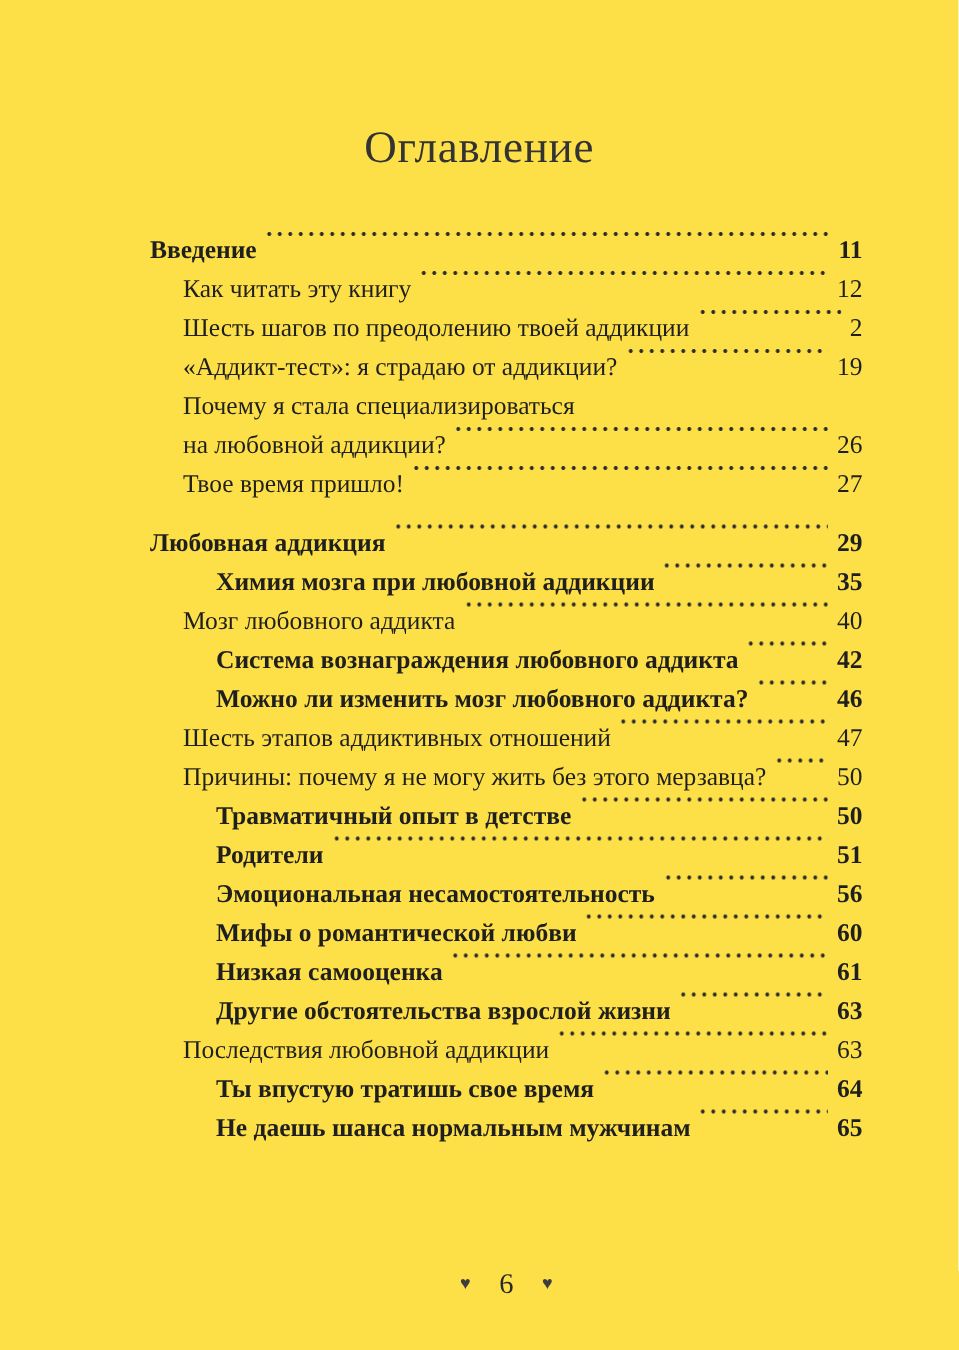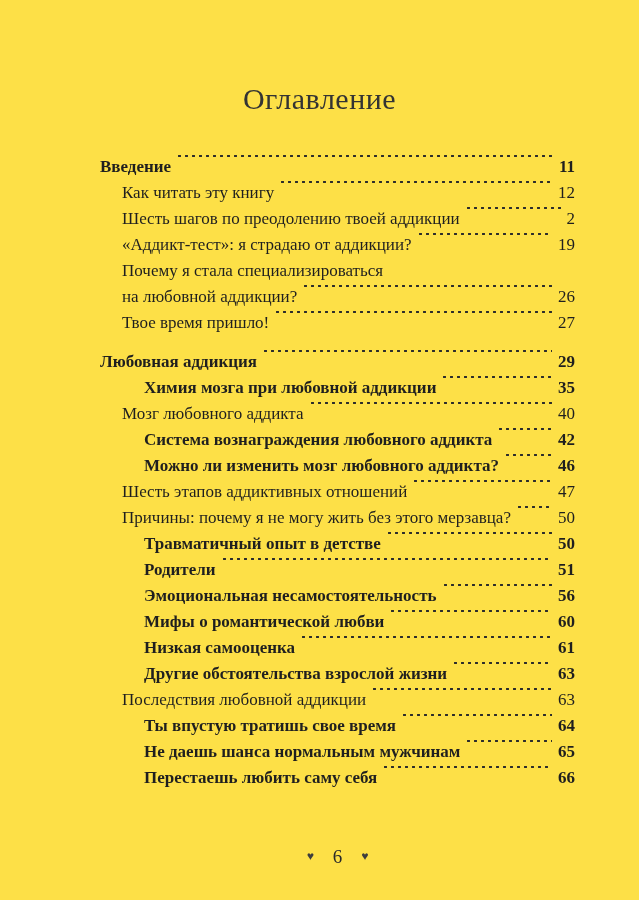--- a/index.html
+++ b/index.html
@@ -179,24 +179,19 @@
       <div class="toc-row level-2">
     <span class="toc-text">Ты впустую тратишь свое время</span>
     <span class="toc-dots"></span>
     <span class="toc-page">64</span>
   </div>
       <div class="toc-row level-2">
     <span class="toc-text">Не даешь шанса нормальным мужчинам</span>
     <span class="toc-dots"></span>
     <span class="toc-page">65</span>
   </div>
-      <div class="toc-row level-2">
-    <span class="toc-text">Перестаешь любить саму себя</span>
-    <span class="toc-dots"></span>
-    <span class="toc-page">66</span>
-  </div>
     </div>
 
   <div class="footer">
     <span class="ornament">♥</span><span class="page-num">6</span><span class="ornament">♥</span>
   </div>
 
 </div>
 
 </body></html>

